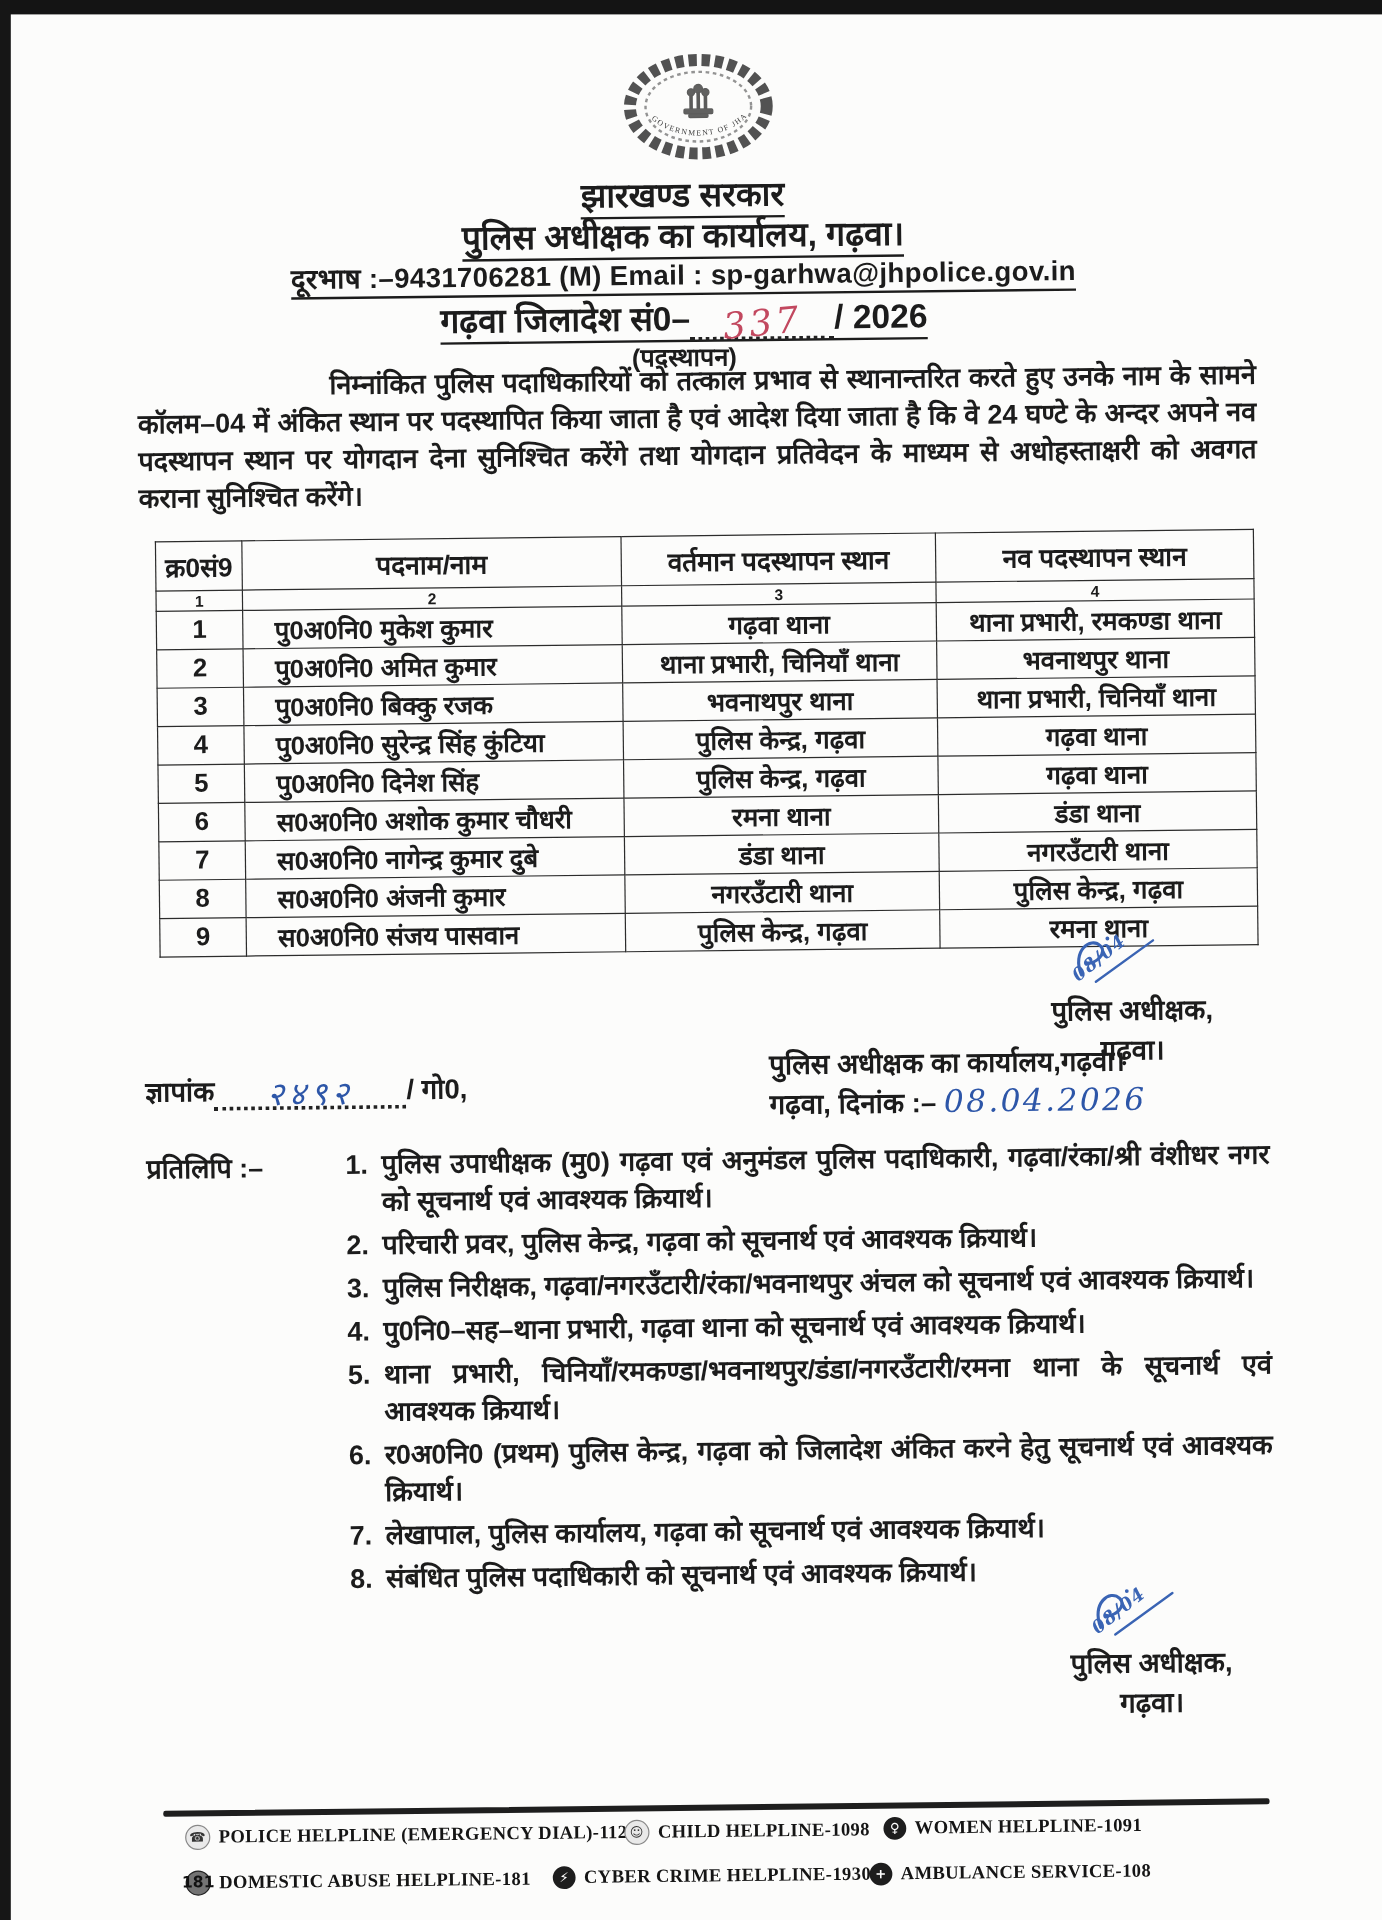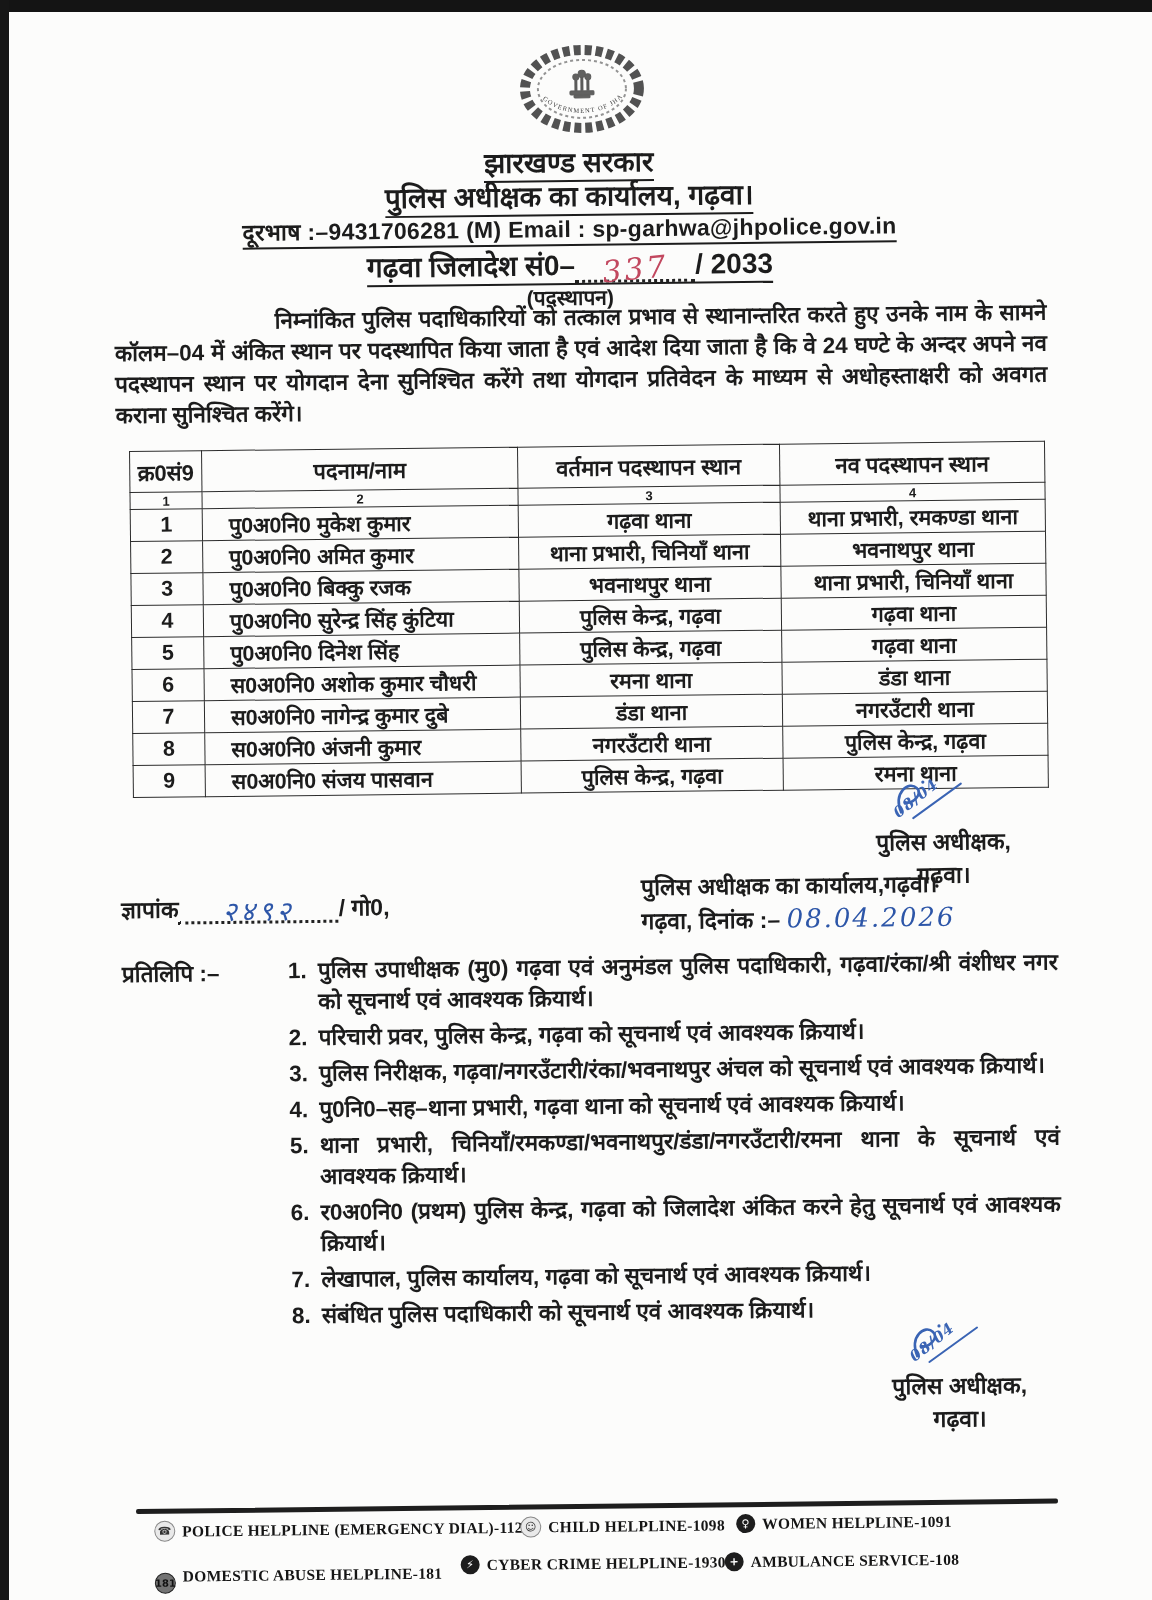--- a/index.html
+++ b/index.html
@@ -86,21 +86,21 @@
   .footer-rule{position:absolute;left:128px;top:1504px;width:922px;height:5px;background:#1e1e1e;border-radius:2px;}
   .fitem{position:absolute;display:flex;align-items:center;gap:7px;
     font-family:"Liberation Serif","DejaVu Serif",serif;font-weight:700;
     font-size:15.5px;color:#151515;letter-spacing:.3px;}
   .ficon{
     display:inline-flex;align-items:center;justify-content:center;flex:0 0 auto;
     width:19px;height:19px;border-radius:50%;background:#1d1d1d;color:#fff;
     font-size:11px;line-height:1;font-family:"DejaVu Sans",sans-serif;font-weight:700;
   }
   .ficon.light{background:#e9e9e9;color:#333;border:1px solid #888;}
-  .ficon.badge{font-size:10px;letter-spacing:0;background:#737373;color:#111;border:1.5px solid #222;margin-top:14px;}
+  .ficon.badge{font-size:13px;letter-spacing:0;background:#737373;color:#111;border:1.5px solid #222;}
   .fr1{top:1516px;} .fr2{top:1554px;}
   .p1{left:146px;} .p2{left:512px;} .p3{left:728px;}
   .p4{left:146px;} .p5{left:452px;} .p6{left:716px;}
 </style>
 </head>
 <body>
 
 <div class="scan">
   <div class="bar-top"></div>
   <div class="bar-left"></div>
@@ -124,21 +124,21 @@
           <textPath href="#sealArc" startOffset="4">GOVERNMENT OF JHARKHAND</textPath>
         </text>
       </svg>
     </div>
 
     <div class="h-center govt-title"><span>झारखण्ड सरकार</span></div>
     <div class="h-center office-title"><span>पुलिस अधीक्षक का कार्यालय, गढ़वा।</span></div>
     <div class="h-center contact-line"><span>दूरभाष :–9431706281  (M) Email : sp-garhwa@jhpolice.gov.in</span></div>
     <div class="h-center order-line">
       <span class="ul">
-        <span>गढ़वा जिलादेश सं0–</span><span class="dotline"><span class="hw-red">337</span></span><span>/ 2033</span>
+        <span>गढ़वा जिलादेश सं0–</span><span class="dotline"><span class="hw-red">337</span></span><span>/ 2026</span>
       </span>
     </div>
     <div class="h-center subject-line">(पदस्थापन)</div>
 
     <div class="intro">निम्नांकित पुलिस पदाधिकारियों को तत्काल प्रभाव से स्थानान्तरित करते हुए उनके नाम के सामने कॉलम–04 में अंकित स्थान पर पदस्थापित किया जाता है एवं आदेश दिया जाता है कि वे 24 घण्टे के अन्दर अपने नव पदस्थापन स्थान पर योगदान देना सुनिश्चित करेंगे तथा योगदान प्रतिवेदन के माध्यम से अधोहस्ताक्षरी को अवगत कराना सुनिश्चित करेंगे।</div>
 
     <table class="ttable">
       <colgroup>
           <col style="width:72px">
           <col style="width:316px">

